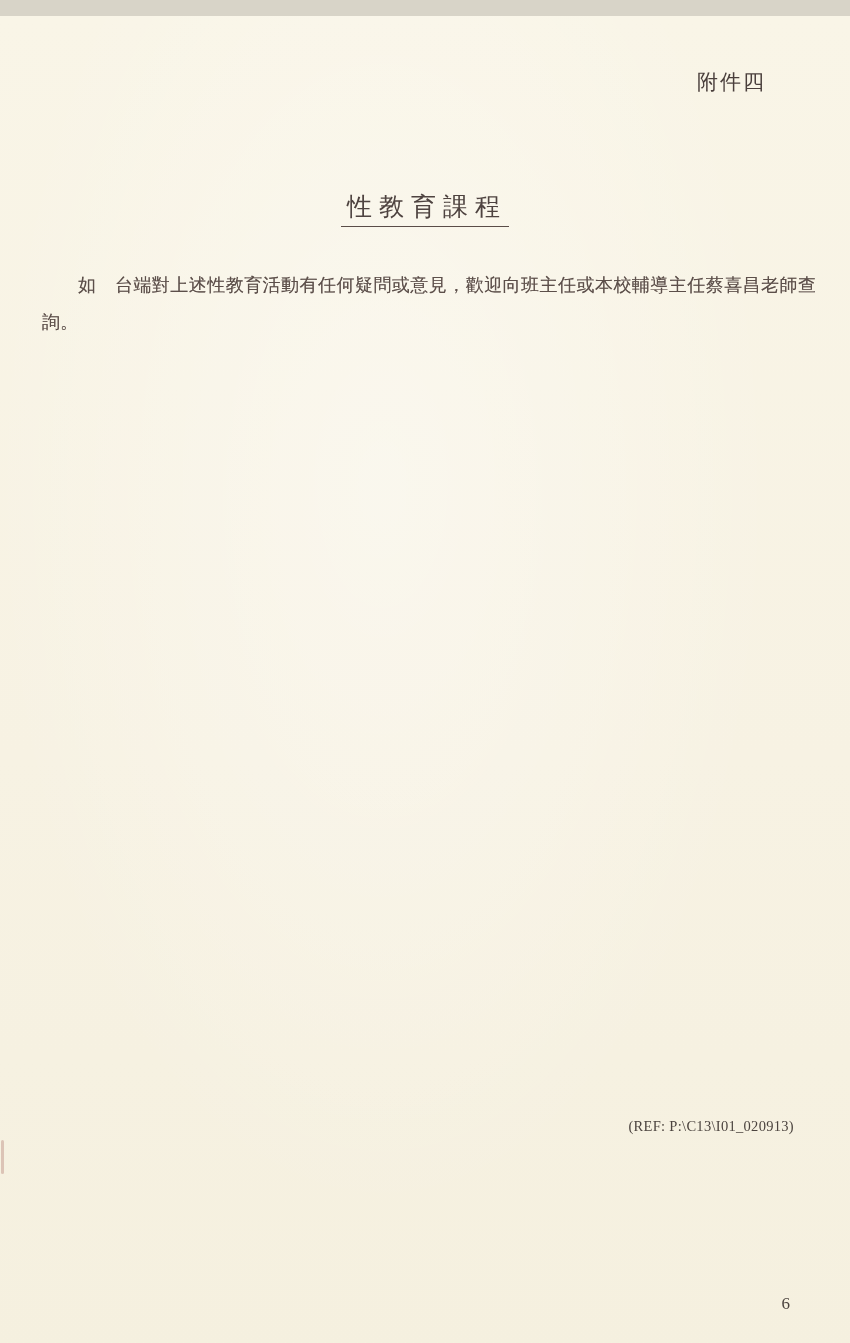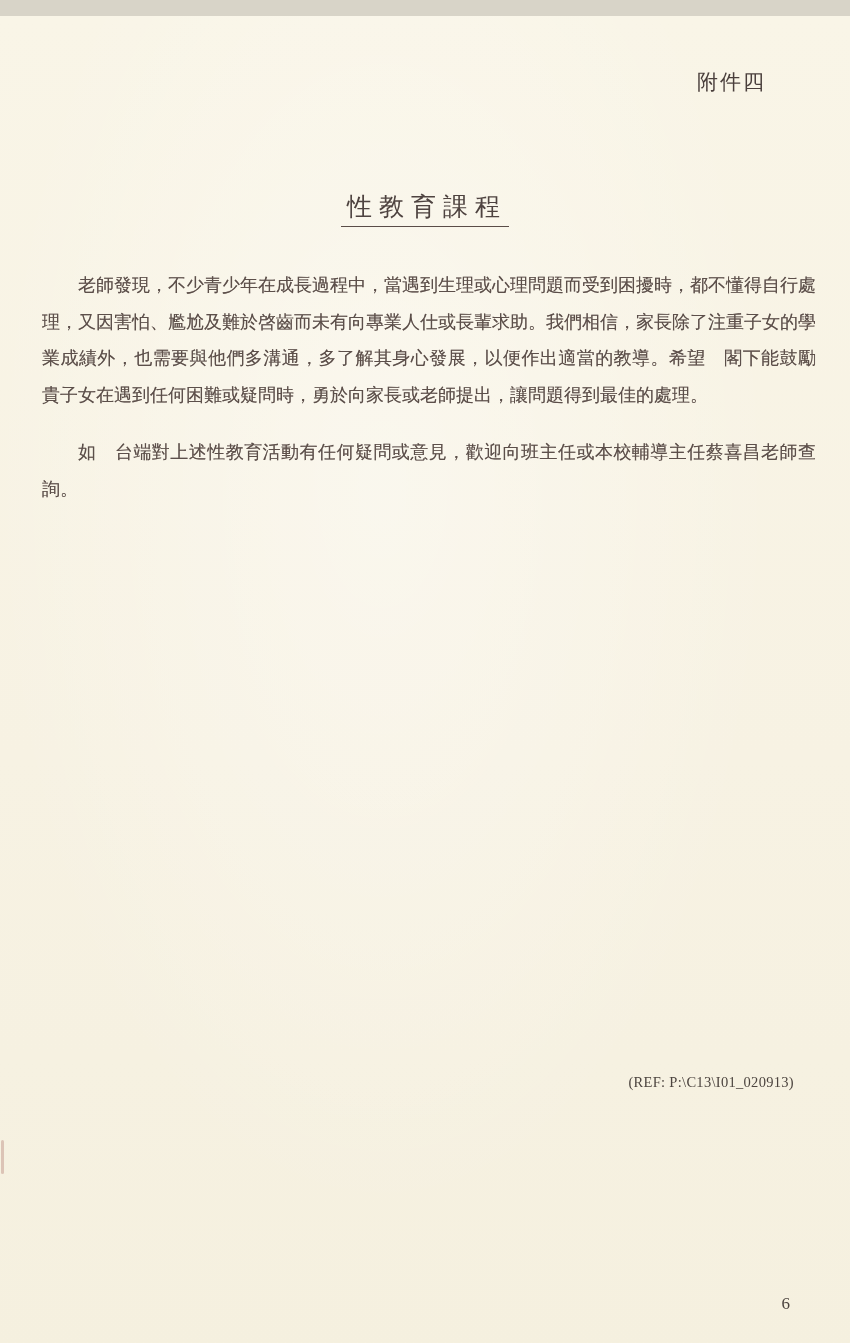--- a/index.html
+++ b/index.html
@@ -56,21 +56,21 @@
   }
   .letter-body p {
     margin: 0;
     text-indent: 2em;
   }
   .letter-body p + p {
     margin-top: 21px;
   }
   .ref-label {
     position: absolute;
-    top: 1058px;
+    top: 1102px;
     right: 56px;
     font-size: 14.5px;
     letter-spacing: 0.3px;
     color: #4c443f;
   }
   .page-number {
     position: absolute;
     top: 1278px;
     right: 60px;
     font-size: 17px;
@@ -109,21 +109,20 @@
 
 <div class="sheet">
 
   <div class="attachment-label">附件四</div>
 
   <div class="doc-title-wrap">
     <span class="doc-title">性教育課程</span>
   </div>
 
   <div class="letter-body">
-    <p>老師發現，不少青少年在成長過程中，當遇到生理或心理問題而受到困擾時，都不懂得自行處理，又因害怕、尷尬及難於啓齒而未有向專業人仕或長輩求助。我們相信，家長除了注重子女的學業成績外，也需要與他們多溝通，多了解其身心發展，以便作出適當的教導。希望　閣下能鼓勵　貴子女在遇到任何困難或疑問時，勇於向家長或老師提出，讓問題得到最佳的處理。</p>
     <p>如　台端對上述性教育活動有任何疑問或意見，歡迎向班主任或本校輔導主任蔡喜昌老師查詢。</p>
   </div>
 
   <div class="ref-label">(REF: P:\C13\I01_020913)</div>
 
   <div class="page-number">6</div>
 
   <div class="scan-artifact-left"></div>
   <div class="scan-edge-bottom"></div>
   <div class="scan-corner-line"></div>

